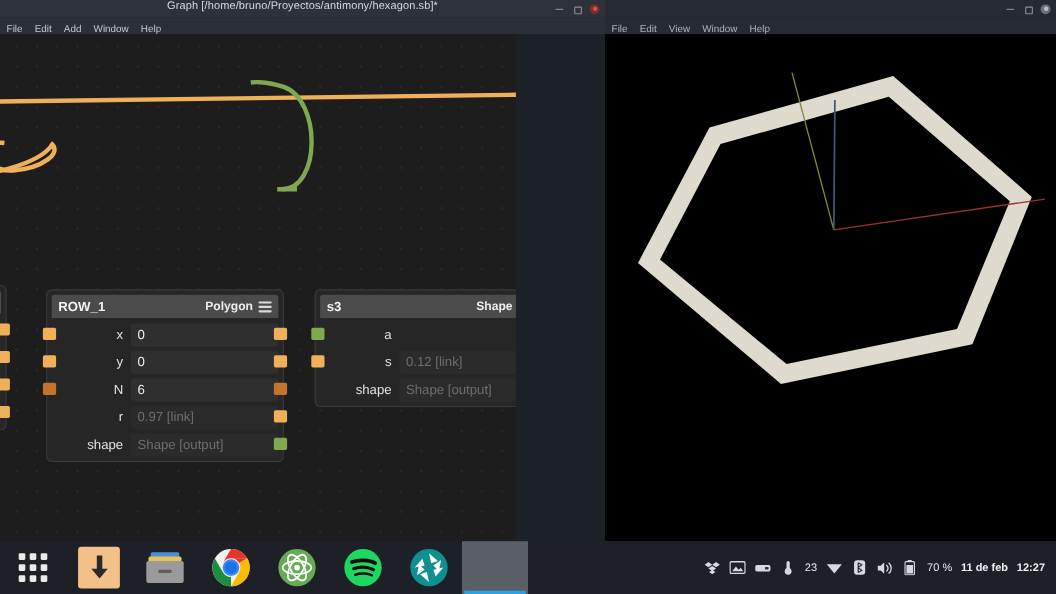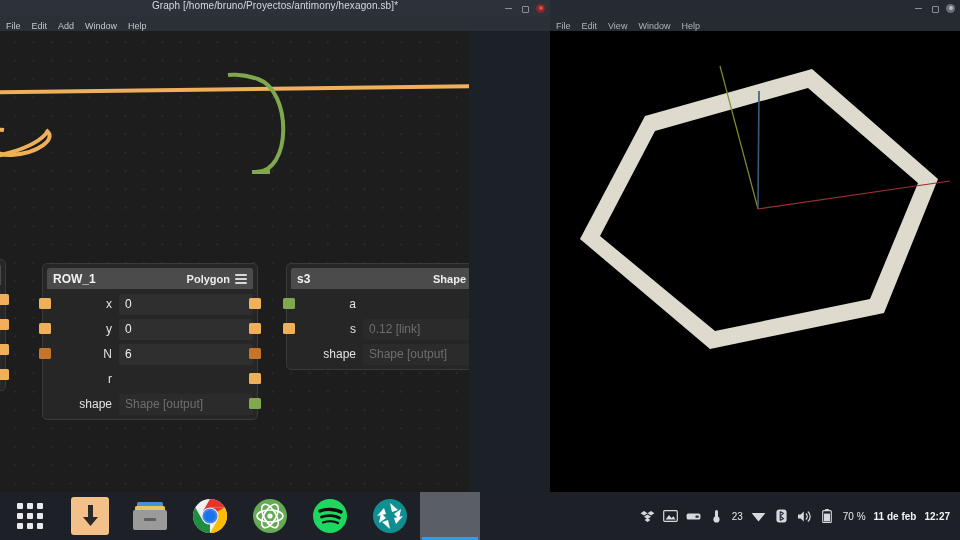--- a/index.html
+++ b/index.html
@@ -255,20 +255,21 @@
             <div class="port out p-orange" style="top:5px"></div>
           </div>
           <div class="node-row" style="position:relative">
             <div class="port in p-orange-dark" style="top:5px"></div>
             <span class="row-label">N</span>
             <div class="row-field">6</div>
             <div class="port out p-orange-dark" style="top:5px"></div>
           </div>
           <div class="node-row" style="position:relative">
             <span class="row-label">r</span>
+            <div class="row-field readonly muted">0.97 [link]</div>
             <div class="port out p-orange" style="top:5px"></div>
           </div>
           <div class="node-row" style="position:relative">
             <span class="row-label">shape</span>
             <div class="row-field readonly muted">Shape [output]</div>
             <div class="port out p-green" style="top:5px"></div>
           </div>
         </div>
       </div>
 

